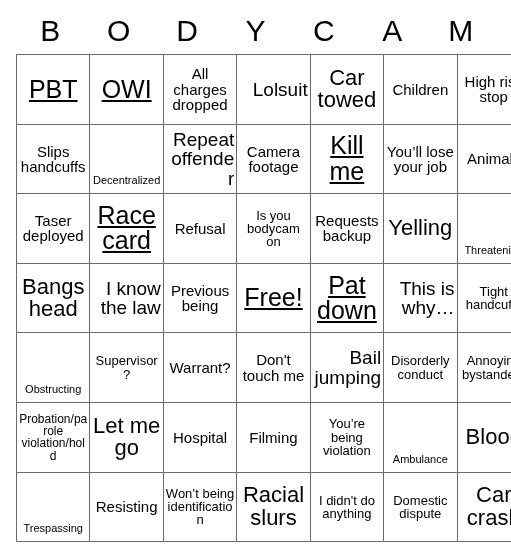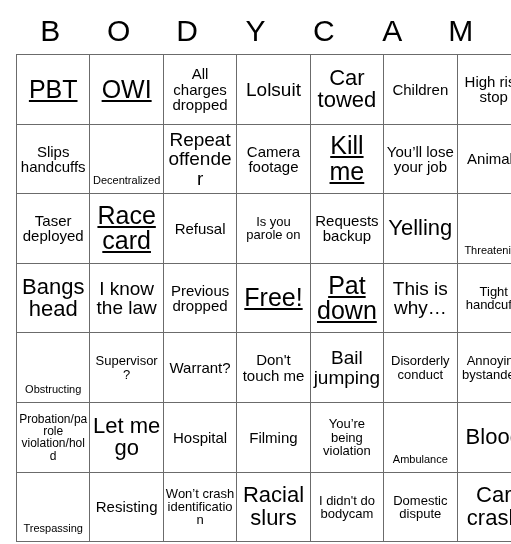--- a/index.html
+++ b/index.html
@@ -56,21 +56,21 @@
     vertical-align: middle;
     overflow: hidden;
     word-wrap: break-word;
     line-height: 1.02;
     color: #000;
   }
 
   
   .s-xxl { font-size: 25px; text-decoration: underline; }
   .s-xl  { font-size: 22px; }
-  .s-lg  { font-size: 19px; }
+  .s-lg  { font-size: 19px; text-align: right; }
   .s-md  { font-size: 15px; }
   .s-sm  { font-size: 13px; }
   .s-xs  { font-size: 11px; margin-top: 44px; }
   .s-xxs { font-size: 12px; }
 
   .cell-text {
     display: block;
   }
 </style>
 </head>
@@ -140,41 +140,41 @@
           <td>
             <span class="cell-text s-md">Taser deployed</span>
           </td>
           <td>
             <span class="cell-text s-xxl">Race card</span>
           </td>
           <td>
             <span class="cell-text s-md">Refusal</span>
           </td>
           <td>
-            <span class="cell-text s-sm">Is you parole on</span>
+            <span class="cell-text s-sm">Is you bodycam on</span>
           </td>
           <td>
             <span class="cell-text s-md">Requests backup</span>
           </td>
           <td>
             <span class="cell-text s-xl">Yelling</span>
           </td>
           <td>
             <span class="cell-text s-xs">Threatening</span>
           </td>
         </tr>
         <tr>
           <td>
             <span class="cell-text s-xl">Bangs head</span>
           </td>
           <td>
             <span class="cell-text s-lg">I know the law</span>
           </td>
           <td>
-            <span class="cell-text s-md">Previous dropped</span>
+            <span class="cell-text s-md">Previous being</span>
           </td>
           <td>
             <span class="cell-text s-xxl">Free!</span>
           </td>
           <td>
             <span class="cell-text s-xxl">Pat down</span>
           </td>
           <td>
             <span class="cell-text s-lg">This is why…</span>
           </td>
@@ -229,27 +229,27 @@
           </td>
         </tr>
         <tr>
           <td>
             <span class="cell-text s-xs">Trespassing</span>
           </td>
           <td>
             <span class="cell-text s-md">Resisting</span>
           </td>
           <td>
-            <span class="cell-text s-sm">Won’t crash identification</span>
+            <span class="cell-text s-sm">Won’t being identification</span>
           </td>
           <td>
             <span class="cell-text s-xl">Racial slurs</span>
           </td>
           <td>
-            <span class="cell-text s-sm">I didn't do bodycam</span>
+            <span class="cell-text s-sm">I didn't do anything</span>
           </td>
           <td>
             <span class="cell-text s-sm">Domestic dispute</span>
           </td>
           <td>
             <span class="cell-text s-xl">Car crash</span>
           </td>
         </tr>
       </tbody>
   </table>

